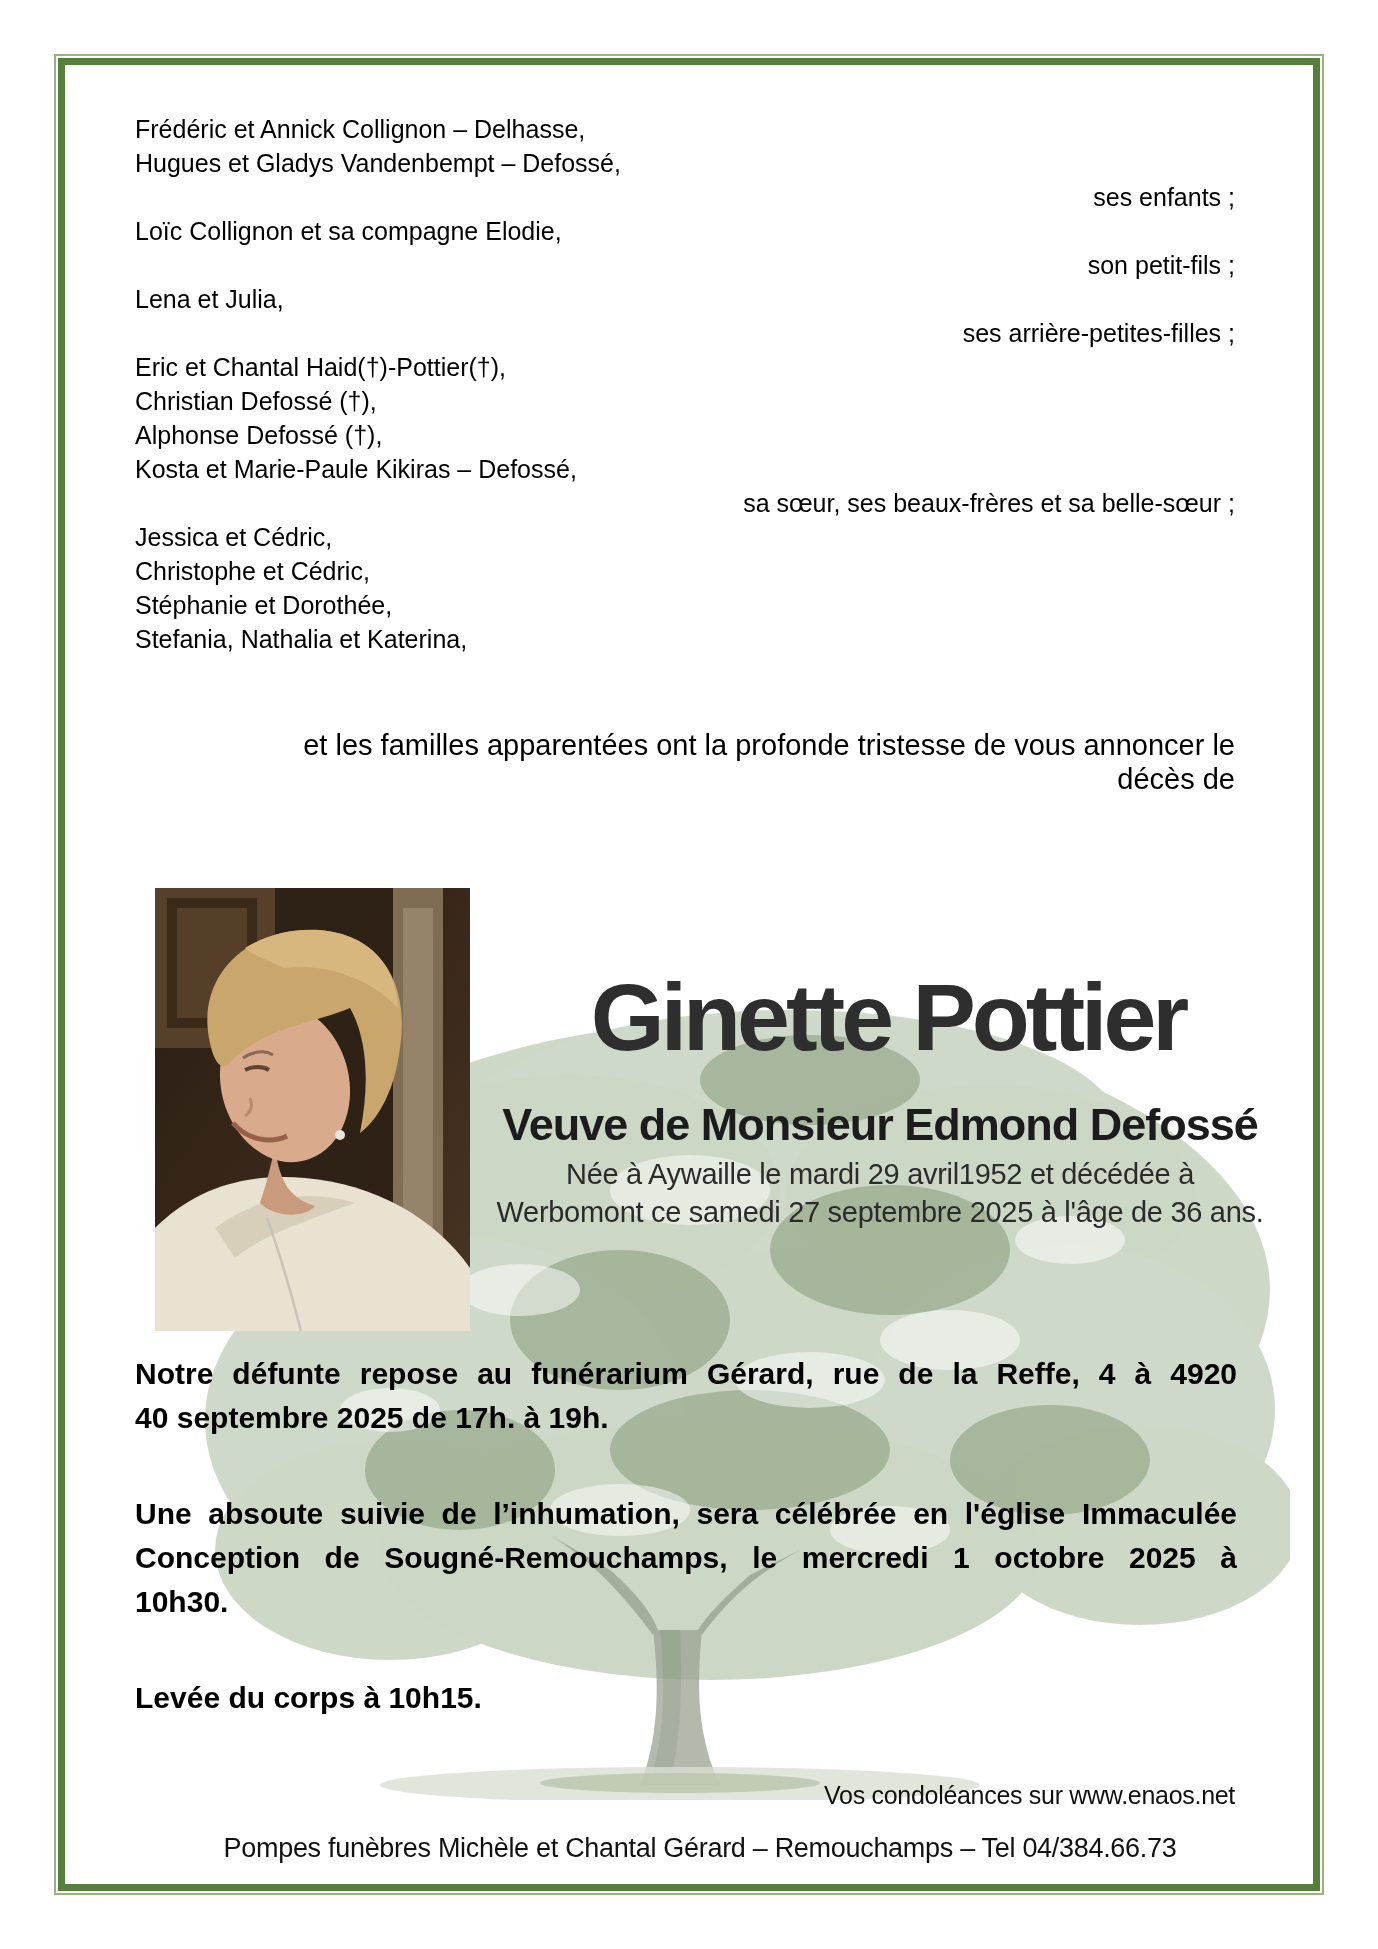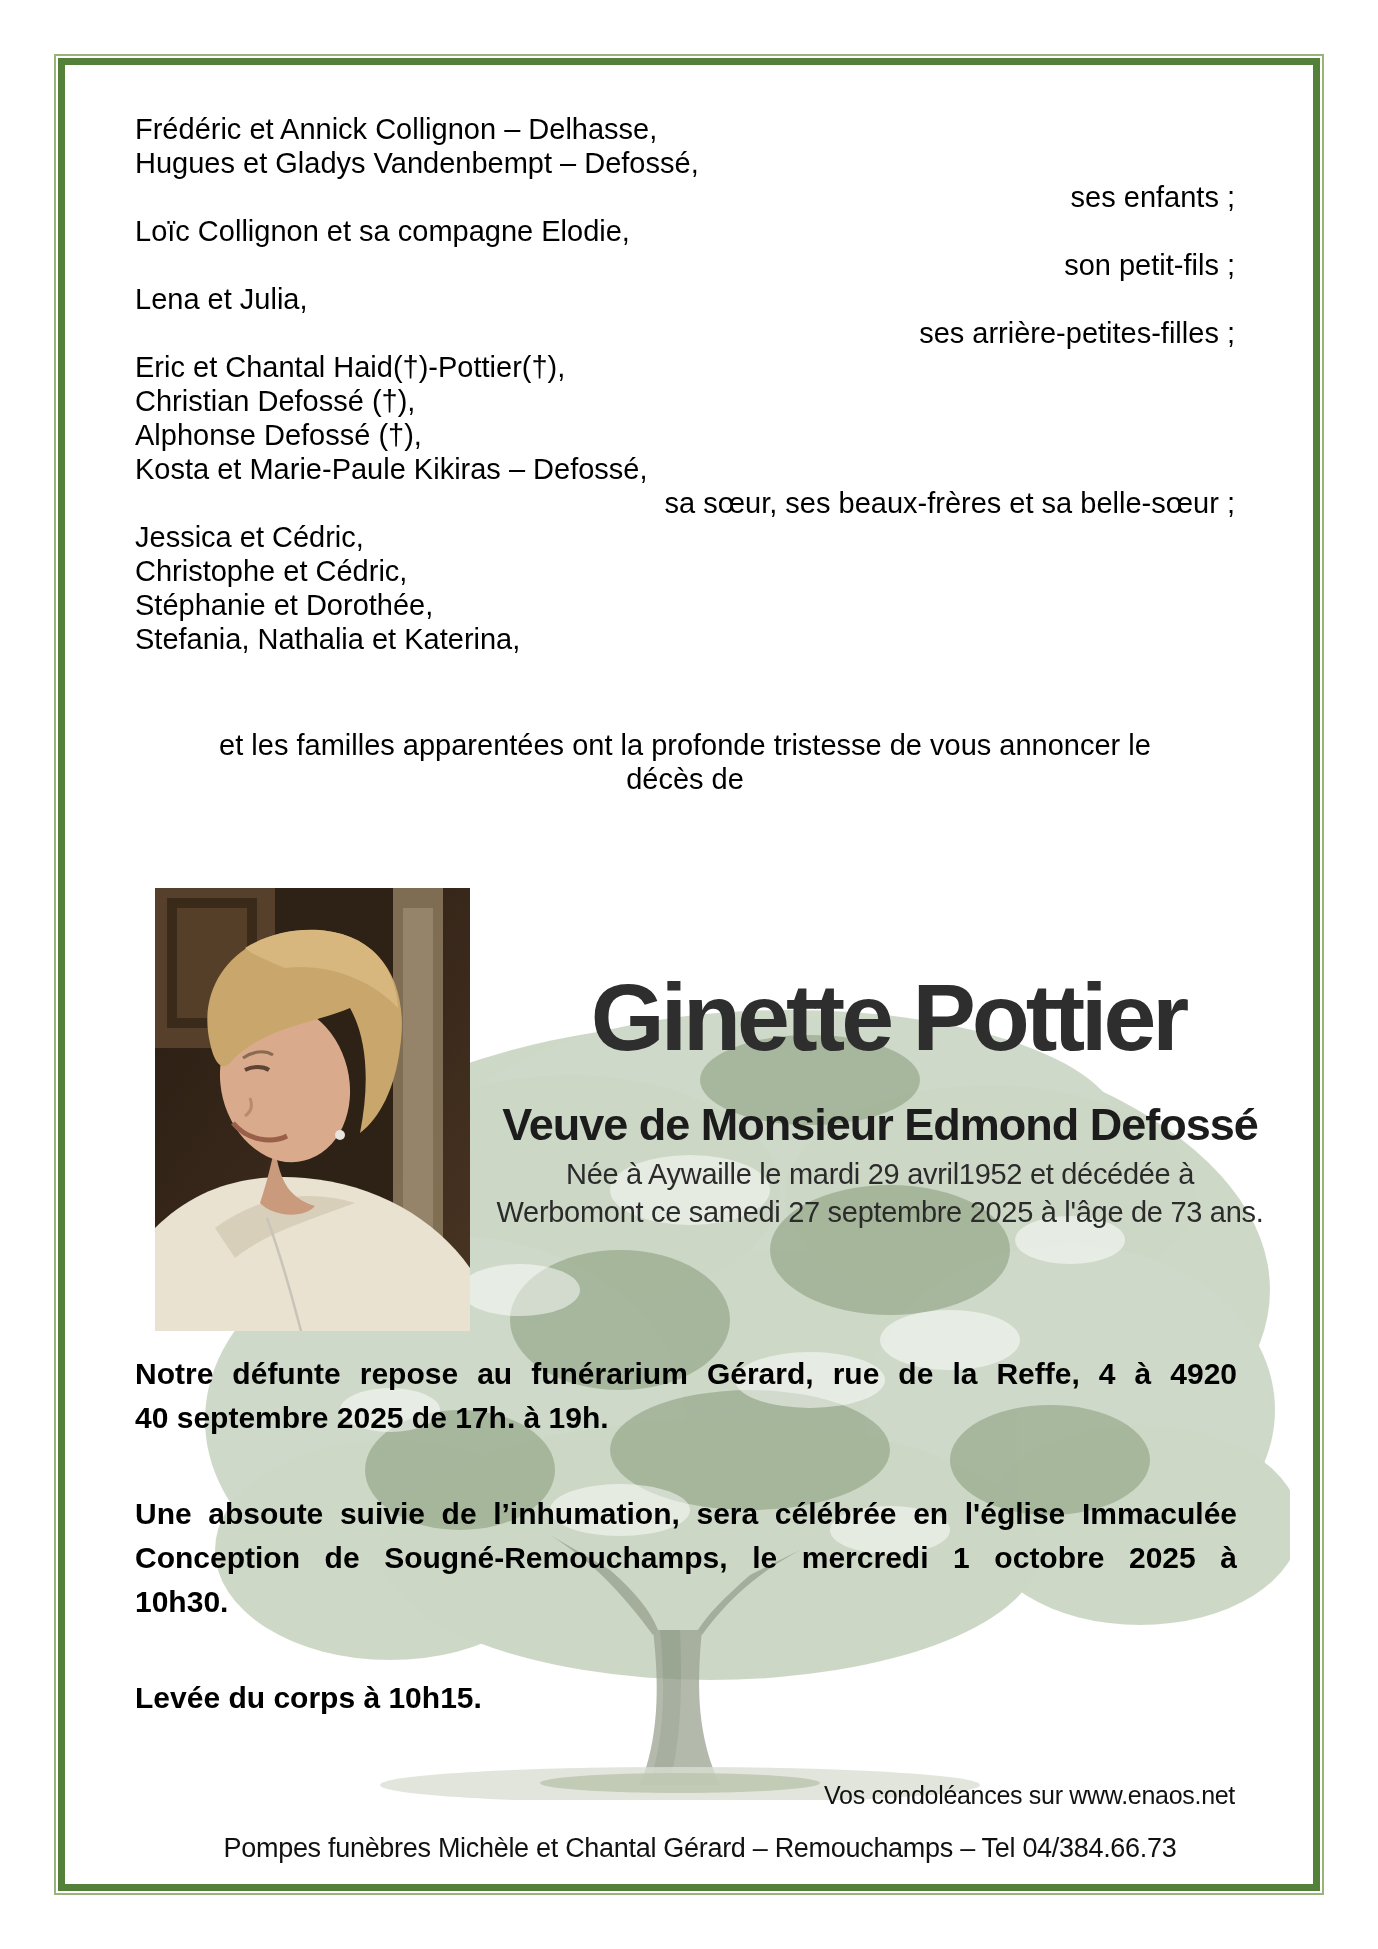--- a/index.html
+++ b/index.html
@@ -9,25 +9,25 @@
     overflow:hidden;
   }
   
   .frame-outer{position:absolute;top:54px;left:54px;right:54px;bottom:54px;border:2px solid #9ab378;pointer-events:none;z-index:5;}
   .frame-inner{position:absolute;top:58px;left:58px;right:58px;bottom:58px;border:7px solid #54813a;pointer-events:none;z-index:5;}
 
   
   .watermark{position:absolute;left:190px;top:990px;width:1100px;height:810px;z-index:0;}
 
   
-  .family-block{position:absolute;left:135px;top:112px;width:1100px;font-size:29px;line-height:34px;z-index:3;}
+  .family-block{position:absolute;left:135px;top:112px;width:1100px;font-size:25px;line-height:34px;z-index:3;}
   .family-block .left{text-align:left;}
   .family-block .right{text-align:right;}
 
-  .announce-block{position:absolute;left:135px;top:728px;width:1100px;font-size:29px;line-height:34px;text-align:center;z-index:3;}
+  .announce-block{position:absolute;left:135px;top:728px;width:1100px;font-size:29px;line-height:34px;text-align:right;z-index:3;}
 
   
   .photo{position:absolute;left:155px;top:888px;width:315px;height:443px;z-index:2;overflow:hidden;}
 
   
   .title-block{position:absolute;left:470px;top:935px;width:820px;text-align:center;z-index:3;}
   .honorific{font-size:64px;line-height:70px;color:#3c3c3c;}
   .deceased-name{margin-top:35px;font-size:95px;line-height:95px;font-weight:bold;letter-spacing:-4px;color:#2e2e2e;padding-left:16px;}
   .widow-line{margin-top:35px;font-size:45px;line-height:50px;font-weight:bold;color:#1c1c1c;letter-spacing:-1px;}
   .bd-line{margin-top:5px;font-size:29px;line-height:38px;color:#2b2b2b;letter-spacing:-0.3px;}
@@ -150,21 +150,21 @@
     <path d="M95,210 C98,218 96,224 90,228" stroke="#b98a6c" stroke-width="3" fill="none"></path>
     <circle cx="185" cy="247" r="5" fill="#e8e4de"></circle>
 
     <path d="M112,330 C130,380 140,420 146,443" stroke="#c9c4ba" stroke-width="2.5" fill="none"></path>
   </svg>
 
   <div class="title-block">
     <div class="deceased-name">Ginette Pottier</div>
     <div class="widow-line">Veuve de Monsieur Edmond Defossé</div>
     <div class="bd-line">Née à Aywaille le mardi 29 avril1952 et décédée à</div>
-    <div class="bd-line2">Werbomont ce samedi 27 septembre 2025 à l'âge de 73 ans.</div>
+    <div class="bd-line2">Werbomont ce samedi 27 septembre 2025 à l'âge de 36 ans.</div>
   </div>
 
   <div class="body-block">
     <p>
       <span style="display:block" class="jl">Notre défunte repose au funérarium Gérard, rue de la Reffe, 4 à 4920</span>
       <span style="display:block" class="ll">40 septembre 2025 de 17h. à 19h.</span>
     </p>
     <p>
       <span style="display:block" class="jl">Une absoute suivie de l’inhumation, sera célébrée en l'église Immaculée</span>
       <span style="display:block" class="jl">Conception de Sougné-Remouchamps, le mercredi 1 octobre 2025 à</span>

